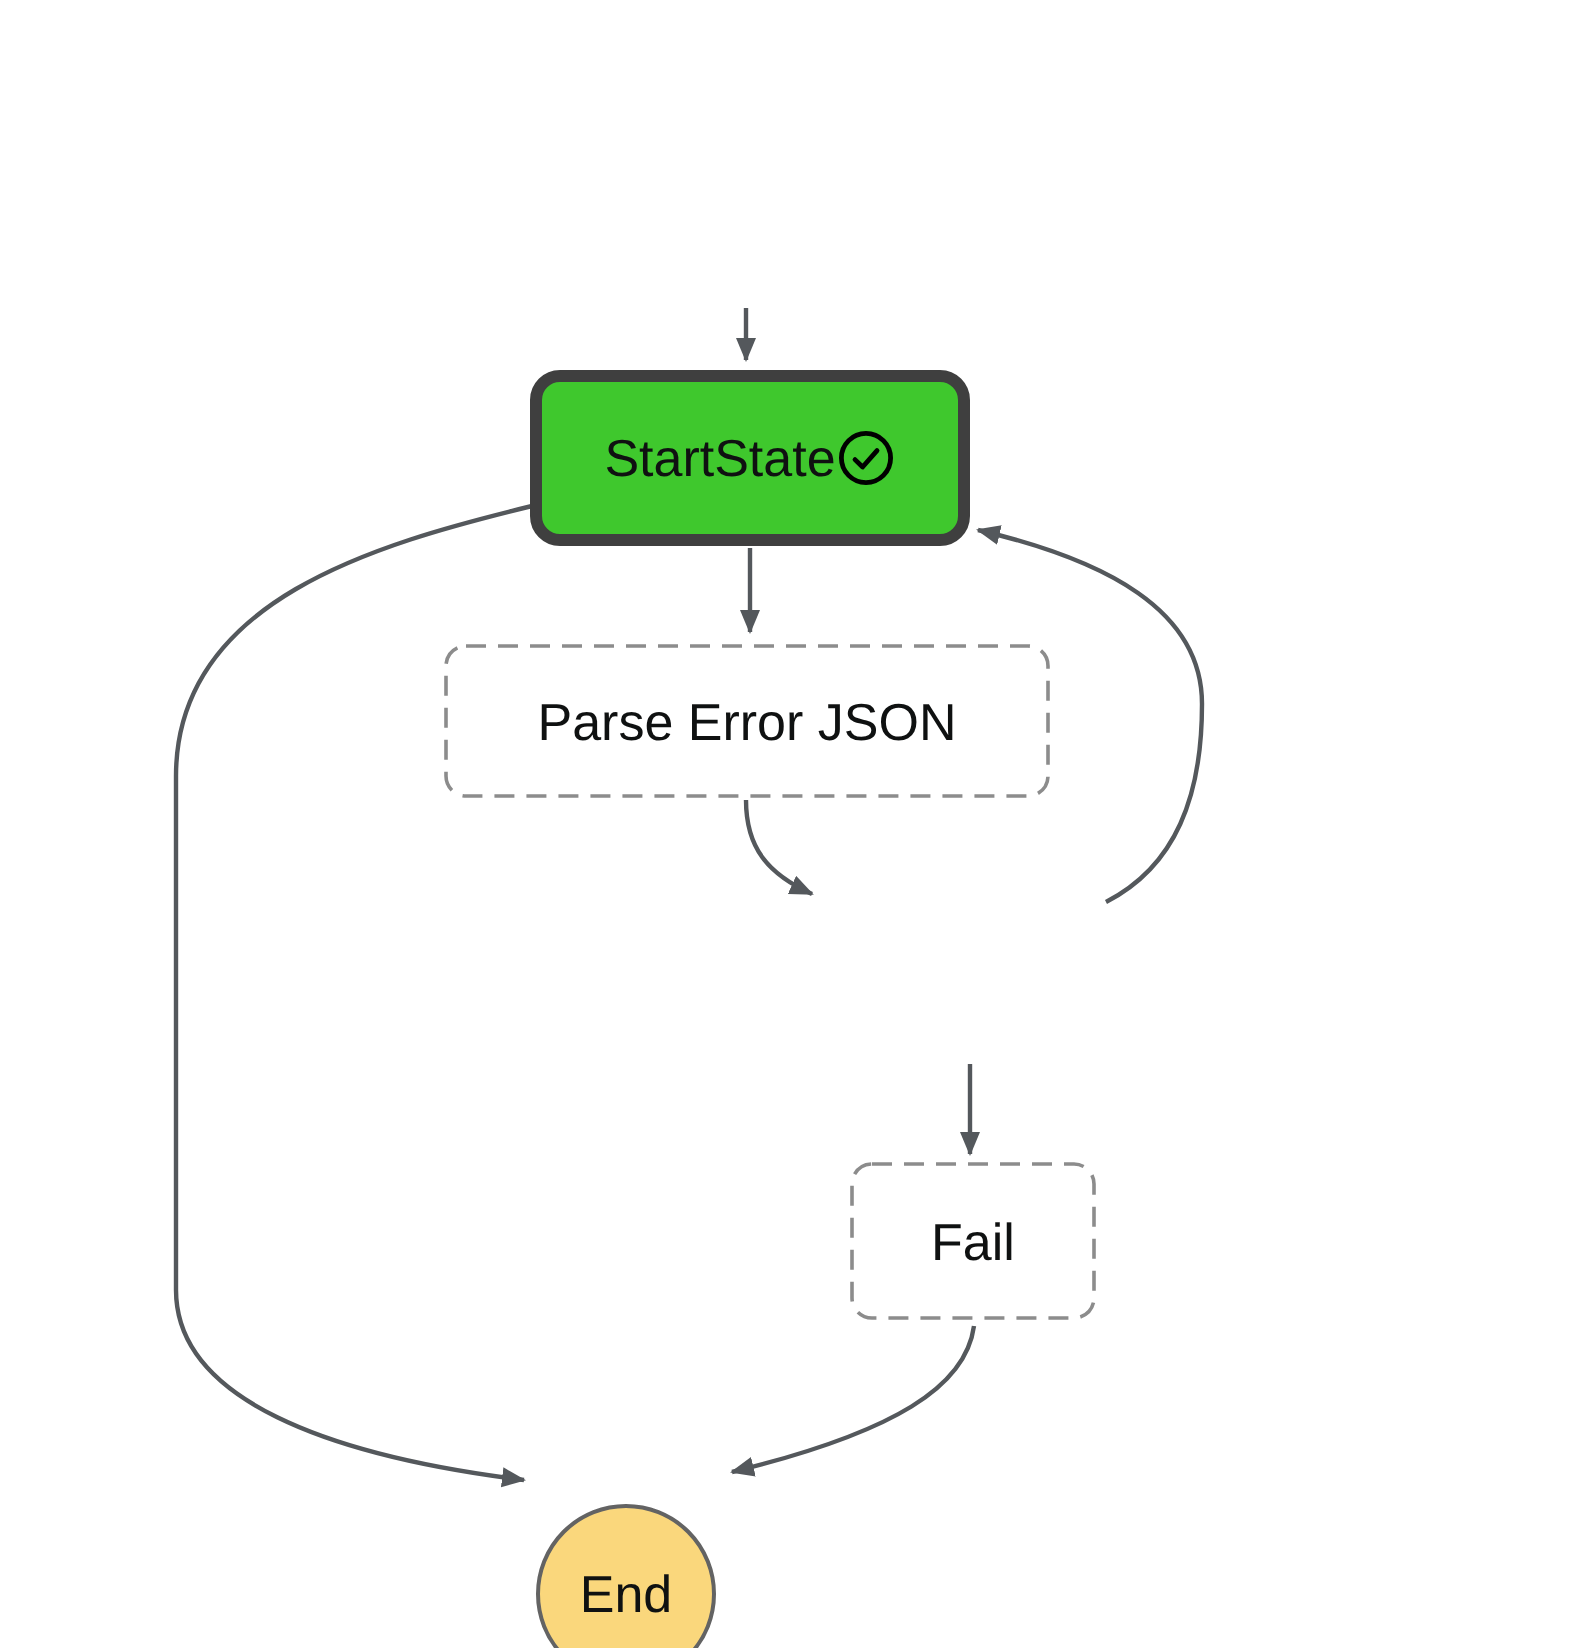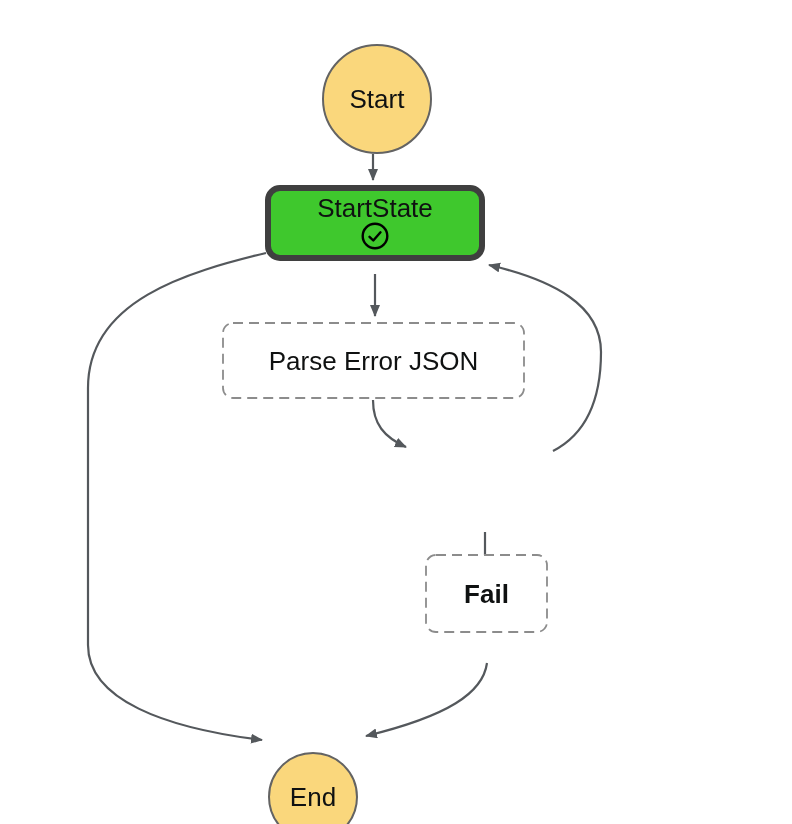--- a/index.html
+++ b/index.html
@@ -27,39 +27,38 @@
   .node{position:absolute;display:flex;align-items:center;justify-content:center;box-sizing:border-box;}
   .node .lbl{font-size:26px;line-height:1;white-space:nowrap;}
   .circle-node{
     border-radius:50%;
     background:var(--terminal-fill);
     border:2px solid var(--terminal-border);
   }
   .node-start{left:322px;top:44px;width:110px;height:110px;}
   .node-end{left:268px;top:752px;width:90px;height:90px;}
   .green-node{
-    left:265px;top:185px;width:220px;height:76px;
+    left:265px;top:185px;width:220px;height:88px;
     background:var(--succeeded-fill);
     border:6px solid var(--succeeded-border);
     border-radius:15px;
     cursor:pointer;
-    flex-direction:column;
   }
   .dashed-node{cursor:pointer;}
   .dashed-node svg.dashbox{position:absolute;left:0;top:0;}
   .dashbox rect{
     fill:#ffffff;
     stroke:var(--pending-border);
     stroke-width:1.8px;
     stroke-dasharray:10 6;
   }
   .dashed-node .lbl{position:relative;}
   .node-parse{left:222px;top:322px;width:303px;height:77px;}
   .node-check{left:212px;top:453px;width:548px;height:77px;}
-  .node-fail{left:425px;top:554px;width:123px;height:79px;font-weight:bold;}
+  .node-fail{left:425px;top:581px;width:123px;height:79px;}
   .check-icon{display:block;}
 </style>
 </head>
 <body>
 
 <div class="canvas">
 
   <svg class="edges" viewBox="0 0 792 824" xmlns="http://www.w3.org/2000/svg">
     <defs>
       <marker id="arrow" markerUnits="userSpaceOnUse" markerWidth="13" markerHeight="11" refX="11" refY="5" orient="auto">
@@ -68,23 +67,20 @@
     </defs>
     <path class="edge" d="M373,154 L373,180" marker-end="url(#arrow)"></path>
     <path class="edge" d="M375,274 L375,316" marker-end="url(#arrow)"></path>
     <path class="edge" d="M373,400 C373,424 384,437 406,447" marker-end="url(#arrow)"></path>
     <path class="edge" d="M485,532 L485,577" marker-end="url(#arrow)"></path>
     <path class="edge" d="M487,663 C483,693 448,716 366,736" marker-end="url(#arrow)"></path>
     <path class="edge" d="M266,253 C188,272 88,300 88,388 L88,645 C88,700 165,728 262,740" marker-end="url(#arrow)"></path>
     <path class="edge" d="M553,451 C588,433 601,398 601,352 C601,305 553,280 489,265" marker-end="url(#arrow)"></path>
   </svg>
 
-  <div class="node circle-node node-start">
-    <span class="lbl">Start</span>
-  </div>
 
   <div class="node green-node">
     <span class="lbl">StartState</span>
     <svg class="check-icon" width="30" height="30" viewBox="0 0 30 30">
       <circle cx="15" cy="15" r="12.3" fill="none" stroke="#000000" stroke-width="2.4"></circle>
       <path d="M9.5,15.8 L13.3,19.5 L20.5,11.3" fill="none" stroke="#000000" stroke-width="2.4" stroke-linecap="round" stroke-linejoin="round"></path>
     </svg>
   </div>
 
   <div class="node dashed-node node-parse">

